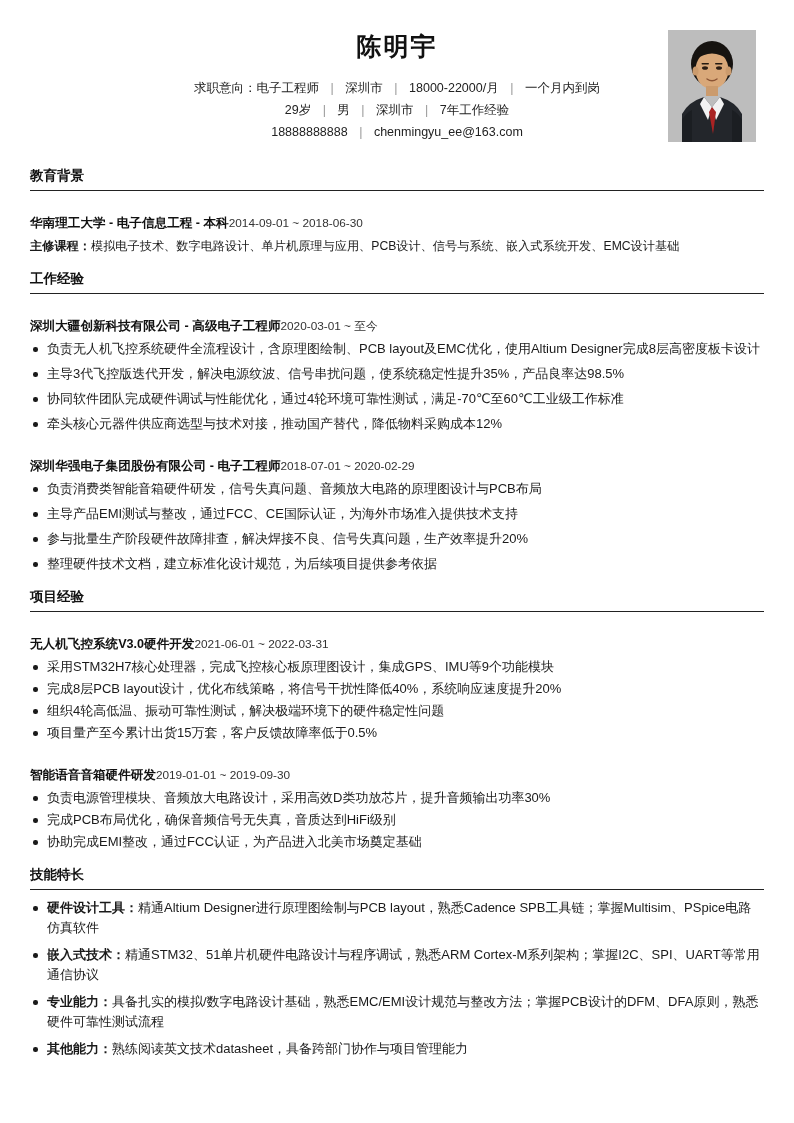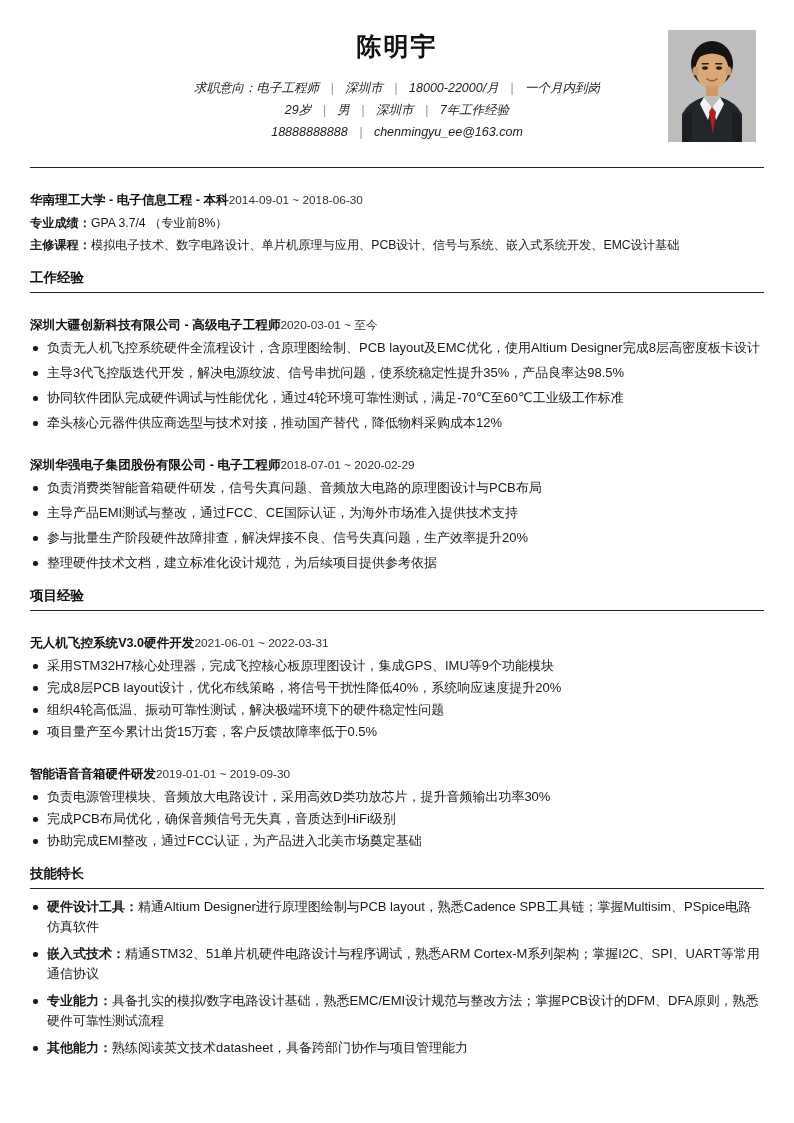--- a/index.html
+++ b/index.html
@@ -36,21 +36,20 @@
     color: #111;
     margin: 8px 0 14px 0;
   }
   .meta-line {
     text-align: center;
     font-size: 12.5px;
     color: #222;
     line-height: 22px;
     margin: 0 auto;
     max-width: 600px;
-    font-style: italic;
   }
   .meta-line .sep {
     color: #999;
     padding: 0 8px;
     font-weight: 300;
   }
   .photo {
     position: absolute;
     right: 8px;
     top: 0px;
@@ -199,29 +198,27 @@
         <path d="M36 67 L44 77 L40 90 L32 74 z" fill="#f2f2f2"></path>
         <path d="M52 67 L44 77 L48 90 L56 74 z" fill="#f2f2f2"></path>
         <path d="M44 77 L48 82 L45 104 L41 82 z" fill="#a92323"></path>
         <path d="M14 112 L14 90 q4 -7 10 -10 l0 32 z" fill="#1b1e22"></path>
         <path d="M74 112 L74 90 q-4 -7 -10 -10 l0 32 z" fill="#1b1e22"></path>
       </svg>
     </div>
   </div>
 
   <div class="section">
+    <div class="section-title">教育背景</div>
     <div class="section-rule"></div>
 
     <div class="entry">
       <div class="entry-head">
         <div class="entry-title">华南理工大学 - 电子信息工程 - 本科</div>
         <div class="entry-date">2014-09-01 ~ 2018-06-30</div>
-      </div>
-      <div class="kv">
-        <b>专业成绩：</b><span>GPA 3.7/4 （专业前8%）</span>
       </div>
       <div class="kv">
         <b>主修课程：</b><span>模拟电子技术、数字电路设计、单片机原理与应用、PCB设计、信号与系统、嵌入式系统开发、EMC设计基础</span>
       </div>
     </div>
   </div>
 
   <div class="section">
     <div class="section-title">工作经验</div>
     <div class="section-rule"></div>

